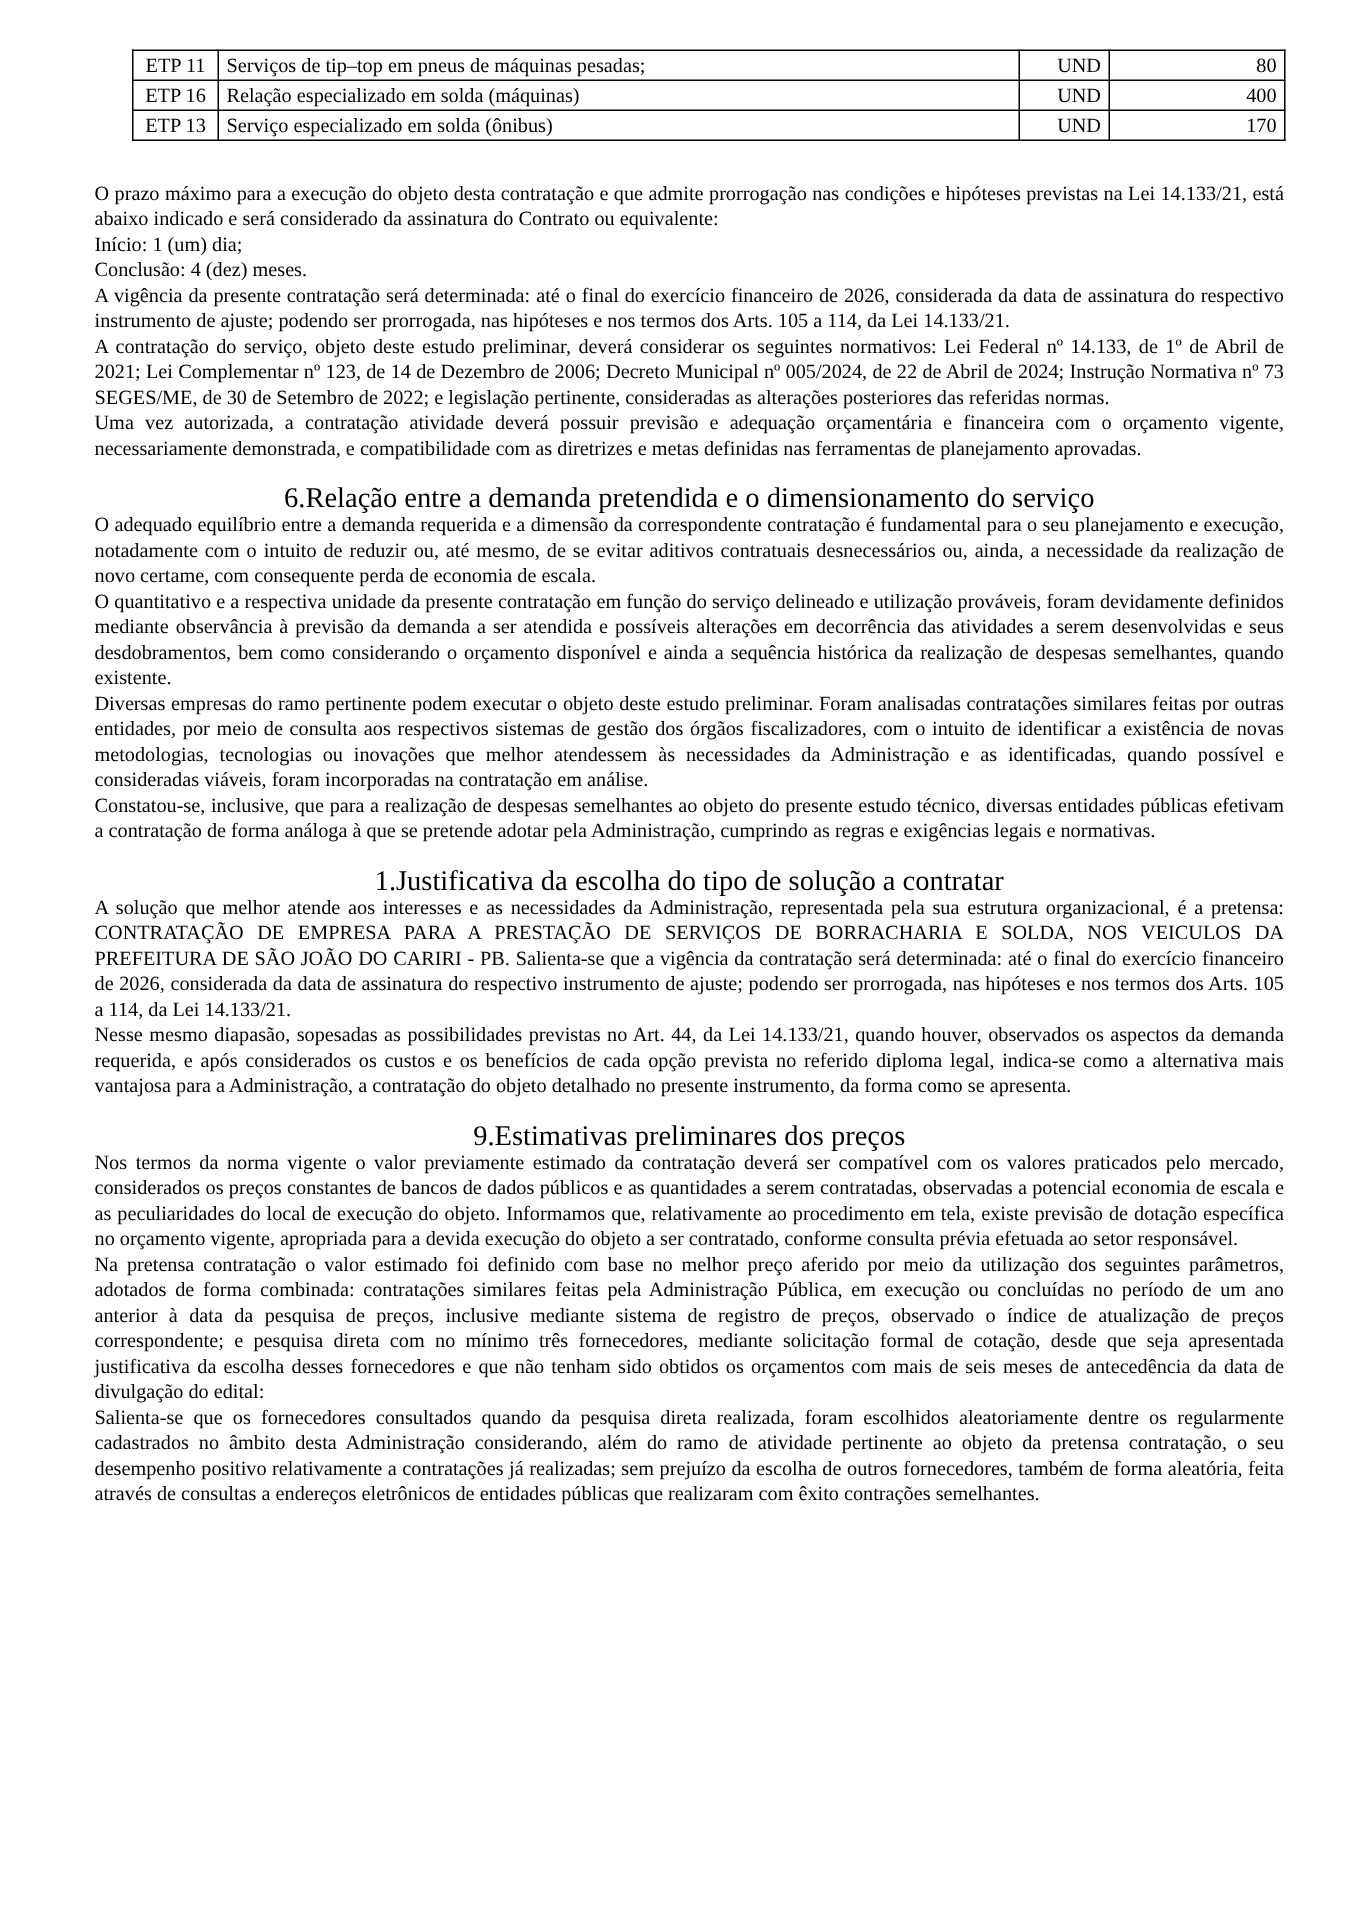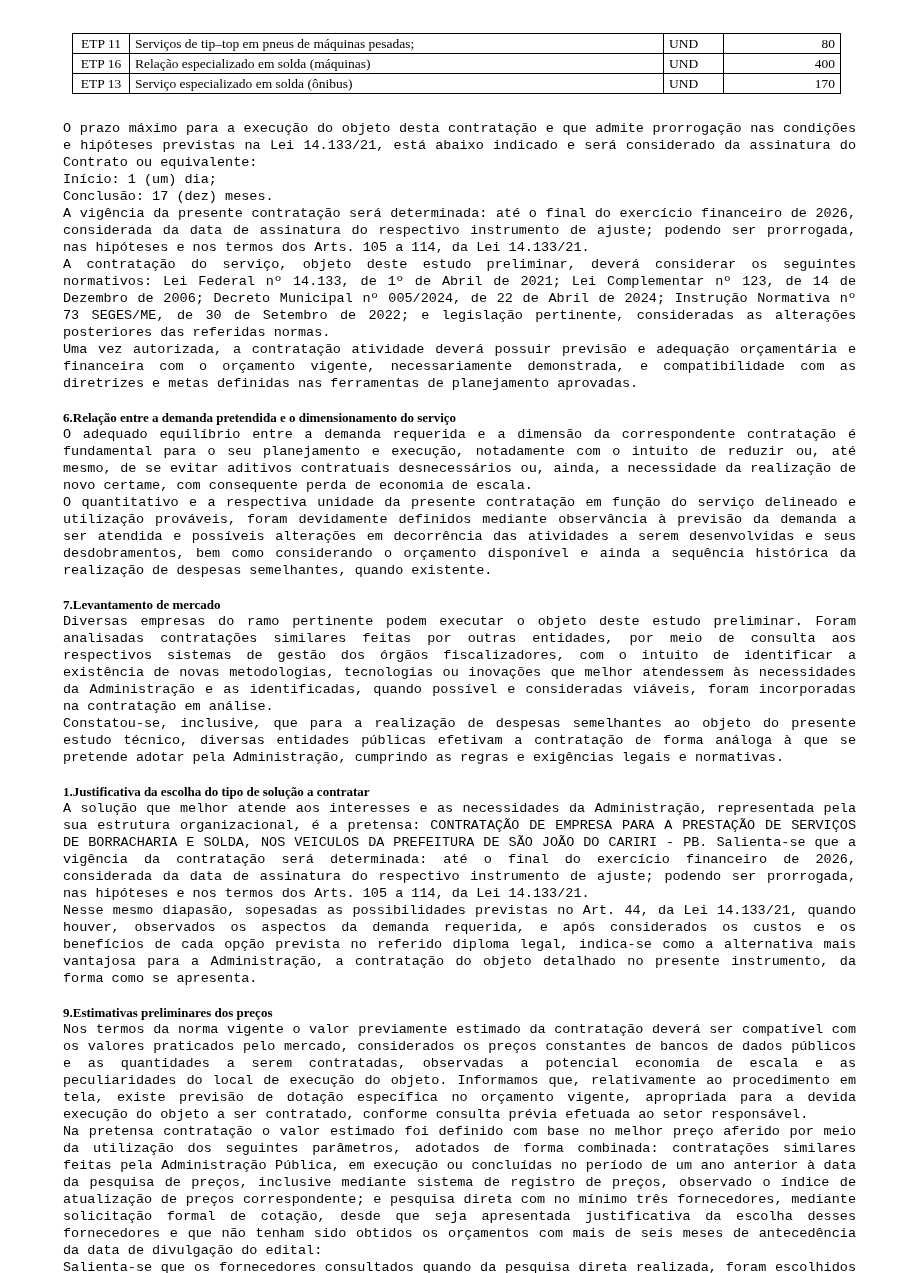--- a/index.html
+++ b/index.html
@@ -9,47 +9,47 @@
     min-height: 1273px;
     background: #ffffff;
     padding: 33px 44px 40px 63px;
     font-family: "Liberation Serif", "DejaVu Serif", serif;
     font-size: 13.5px;
     line-height: 17px;
     color: #000000;
   }
   table.etp {
     border-collapse: collapse;
-    margin-left: 9px;
+    margin-left: 25px;
     width: 768px;
     table-layout: fixed;
     font-size: 13.5px;
   }
   table.etp td {
     border: 1px solid #000;
     padding: 1px 5px;
     height: 19px;
     overflow: hidden;
     white-space: nowrap;
   }
   td.col-code { width: 57px;  text-align: center; }
   td.col-desc { width: 534px; text-align: left;   }
-  td.col-unit { width: 60px;  text-align: left; }
+  td.col-unit { width: 60px;  text-align: right; }
   td.col-qty  { width: 117px; text-align: right;  }
   .doc {
     margin-top: 26px;
     text-align: justify;
   }
-  .doc p { margin: 0; font-family: Liberation Mono, monospace; }
+  .doc p { margin: 0; }
   .doc h3 {
     margin: 17px 0 0 0;
-    font-size: 13px;
+    font-size: 19px;
     line-height: 17px;
-    font-weight: bold;
-    text-align: left;
+    font-weight: normal;
+    text-align: center;
   }
 </style>
 </head>
 <body>
 
 <div class="page">
   <table class="etp">
     <tbody>
         <tr>
           <td class="col-code">ETP 11</td>
@@ -67,28 +67,27 @@
           <td class="col-code">ETP 13</td>
           <td class="col-desc">Serviço especializado em solda (ônibus)</td>
           <td class="col-unit">UND</td>
           <td class="col-qty">170</td>
         </tr>
       </tbody>
   </table>
   <div class="doc">
       <p>O prazo máximo para a execução do objeto desta contratação e que admite prorrogação nas condições e hipóteses previstas na Lei 14.133/21, está abaixo indicado e será considerado da assinatura do Contrato ou equivalente:</p>
       <p>Início: 1 (um) dia;</p>
-      <p>Conclusão: 17 (dez) meses.</p>
+      <p>Conclusão: 4 (dez) meses.</p>
       <p>A vigência da presente contratação será determinada: até o final do exercício financeiro de 2026, considerada da data de assinatura do respectivo instrumento de ajuste; podendo ser prorrogada, nas hipóteses e nos termos dos Arts. 105 a 114, da Lei 14.133/21.</p>
       <p>A contratação do serviço, objeto deste estudo preliminar, deverá considerar os seguintes normativos: Lei Federal nº 14.133, de 1º de Abril de 2021; Lei Complementar nº 123, de 14 de Dezembro de 2006; Decreto Municipal nº 005/2024, de 22 de Abril de 2024; Instrução Normativa nº 73 SEGES/ME, de 30 de Setembro de 2022; e legislação pertinente, consideradas as alterações posteriores das referidas normas.</p>
       <p>Uma vez autorizada, a contratação atividade deverá possuir previsão e adequação orçamentária e financeira com o orçamento vigente, necessariamente demonstrada, e compatibilidade com as diretrizes e metas definidas nas ferramentas de planejamento aprovadas.</p>
       <h3>6.Relação entre a demanda pretendida e o dimensionamento do serviço</h3>
       <p>O adequado equilíbrio entre a demanda requerida e a dimensão da correspondente contratação é fundamental para o seu planejamento e execução, notadamente com o intuito de reduzir ou, até mesmo, de se evitar aditivos contratuais desnecessários ou, ainda, a necessidade da realização de novo certame, com consequente perda de economia de escala.</p>
       <p>O quantitativo e a respectiva unidade da presente contratação em função do serviço delineado e utilização prováveis, foram devidamente definidos mediante observância à previsão da demanda a ser atendida e possíveis alterações em decorrência das atividades a serem desenvolvidas e seus desdobramentos, bem como considerando o orçamento disponível e ainda a sequência histórica da realização de despesas semelhantes, quando existente.</p>
-      <h3>7.Levantamento de mercado</h3>
       <p>Diversas empresas do ramo pertinente podem executar o objeto deste estudo preliminar. Foram analisadas contratações similares feitas por outras entidades, por meio de consulta aos respectivos sistemas de gestão dos órgãos fiscalizadores, com o intuito de identificar a existência de novas metodologias, tecnologias ou inovações que melhor atendessem às necessidades da Administração e as identificadas, quando possível e consideradas viáveis, foram incorporadas na contratação em análise.</p>
       <p>Constatou-se, inclusive, que para a realização de despesas semelhantes ao objeto do presente estudo técnico, diversas entidades públicas efetivam a contratação de forma análoga à que se pretende adotar pela Administração, cumprindo as regras e exigências legais e normativas.</p>
       <h3>1.Justificativa da escolha do tipo de solução a contratar</h3>
       <p>A solução que melhor atende aos interesses e as necessidades da Administração, representada pela sua estrutura organizacional, é a pretensa: CONTRATAÇÃO DE EMPRESA PARA A PRESTAÇÃO DE SERVIÇOS DE BORRACHARIA E SOLDA, NOS VEICULOS DA PREFEITURA DE SÃO JOÃO DO CARIRI - PB. Salienta-se que a vigência da contratação será determinada: até o final do exercício financeiro de 2026, considerada da data de assinatura do respectivo instrumento de ajuste; podendo ser prorrogada, nas hipóteses e nos termos dos Arts. 105 a 114, da Lei 14.133/21.</p>
       <p>Nesse mesmo diapasão, sopesadas as possibilidades previstas no Art. 44, da Lei 14.133/21, quando houver, observados os aspectos da demanda requerida, e após considerados os custos e os benefícios de cada opção prevista no referido diploma legal, indica-se como a alternativa mais vantajosa para a Administração, a contratação do objeto detalhado no presente instrumento, da forma como se apresenta.</p>
       <h3>9.Estimativas preliminares dos preços</h3>
       <p>Nos termos da norma vigente o valor previamente estimado da contratação deverá ser compatível com os valores praticados pelo mercado, considerados os preços constantes de bancos de dados públicos e as quantidades a serem contratadas, observadas a potencial economia de escala e as peculiaridades do local de execução do objeto. Informamos que, relativamente ao procedimento em tela, existe previsão de dotação específica no orçamento vigente, apropriada para a devida execução do objeto a ser contratado, conforme consulta prévia efetuada ao setor responsável.</p>
       <p>Na pretensa contratação o valor estimado foi definido com base no melhor preço aferido por meio da utilização dos seguintes parâmetros, adotados de forma combinada: contratações similares feitas pela Administração Pública, em execução ou concluídas no período de um ano anterior à data da pesquisa de preços, inclusive mediante sistema de registro de preços, observado o índice de atualização de preços correspondente; e pesquisa direta com no mínimo três fornecedores, mediante solicitação formal de cotação, desde que seja apresentada justificativa da escolha desses fornecedores e que não tenham sido obtidos os orçamentos com mais de seis meses de antecedência da data de divulgação do edital:</p>
       <p>Salienta-se que os fornecedores consultados quando da pesquisa direta realizada, foram escolhidos aleatoriamente dentre os regularmente cadastrados no âmbito desta Administração considerando, além do ramo de atividade pertinente ao objeto da pretensa contratação, o seu desempenho positivo relativamente a contratações já realizadas; sem prejuízo da escolha de outros fornecedores, também de forma aleatória, feita através de consultas a endereços eletrônicos de entidades públicas que realizaram com êxito contrações semelhantes.</p>
     </div>

